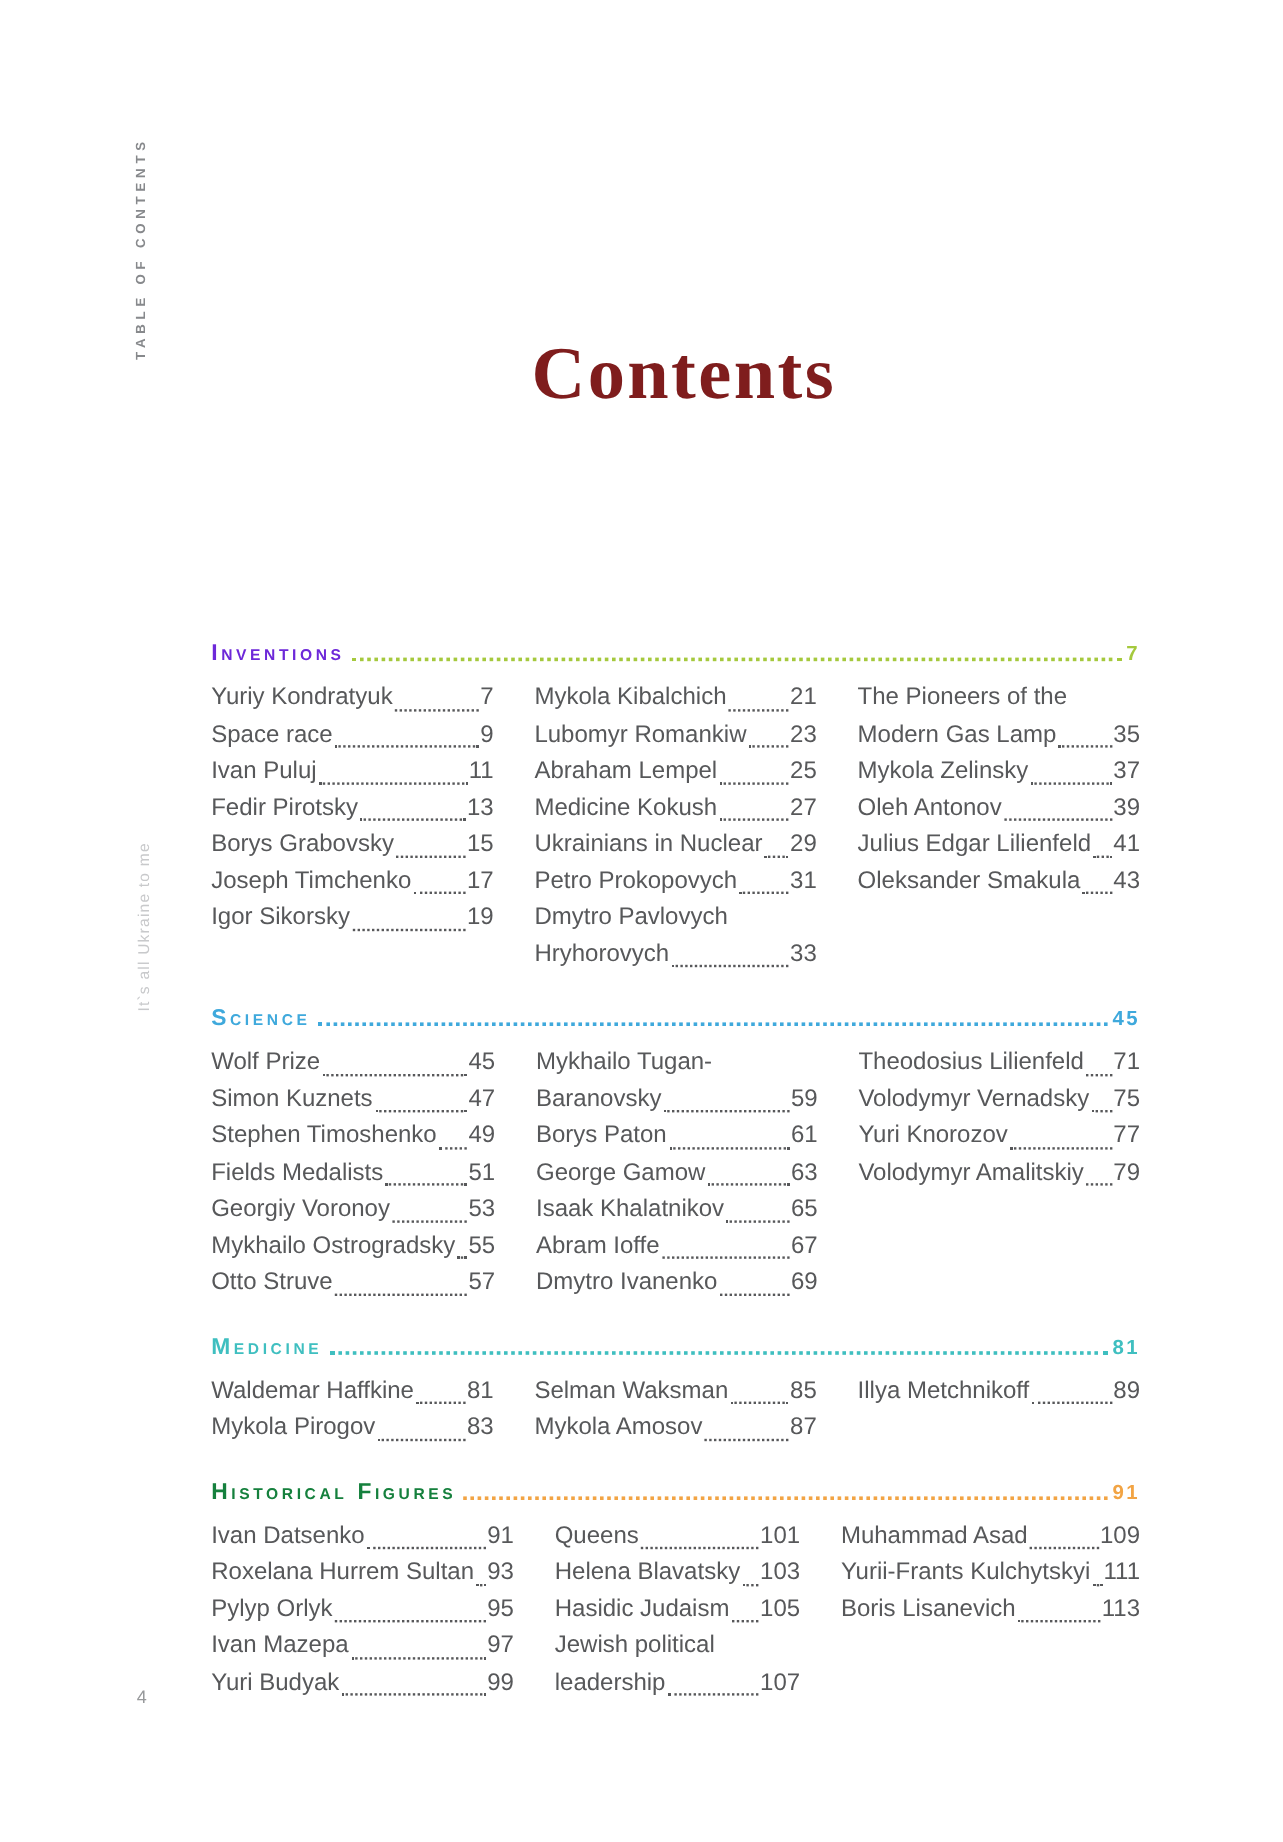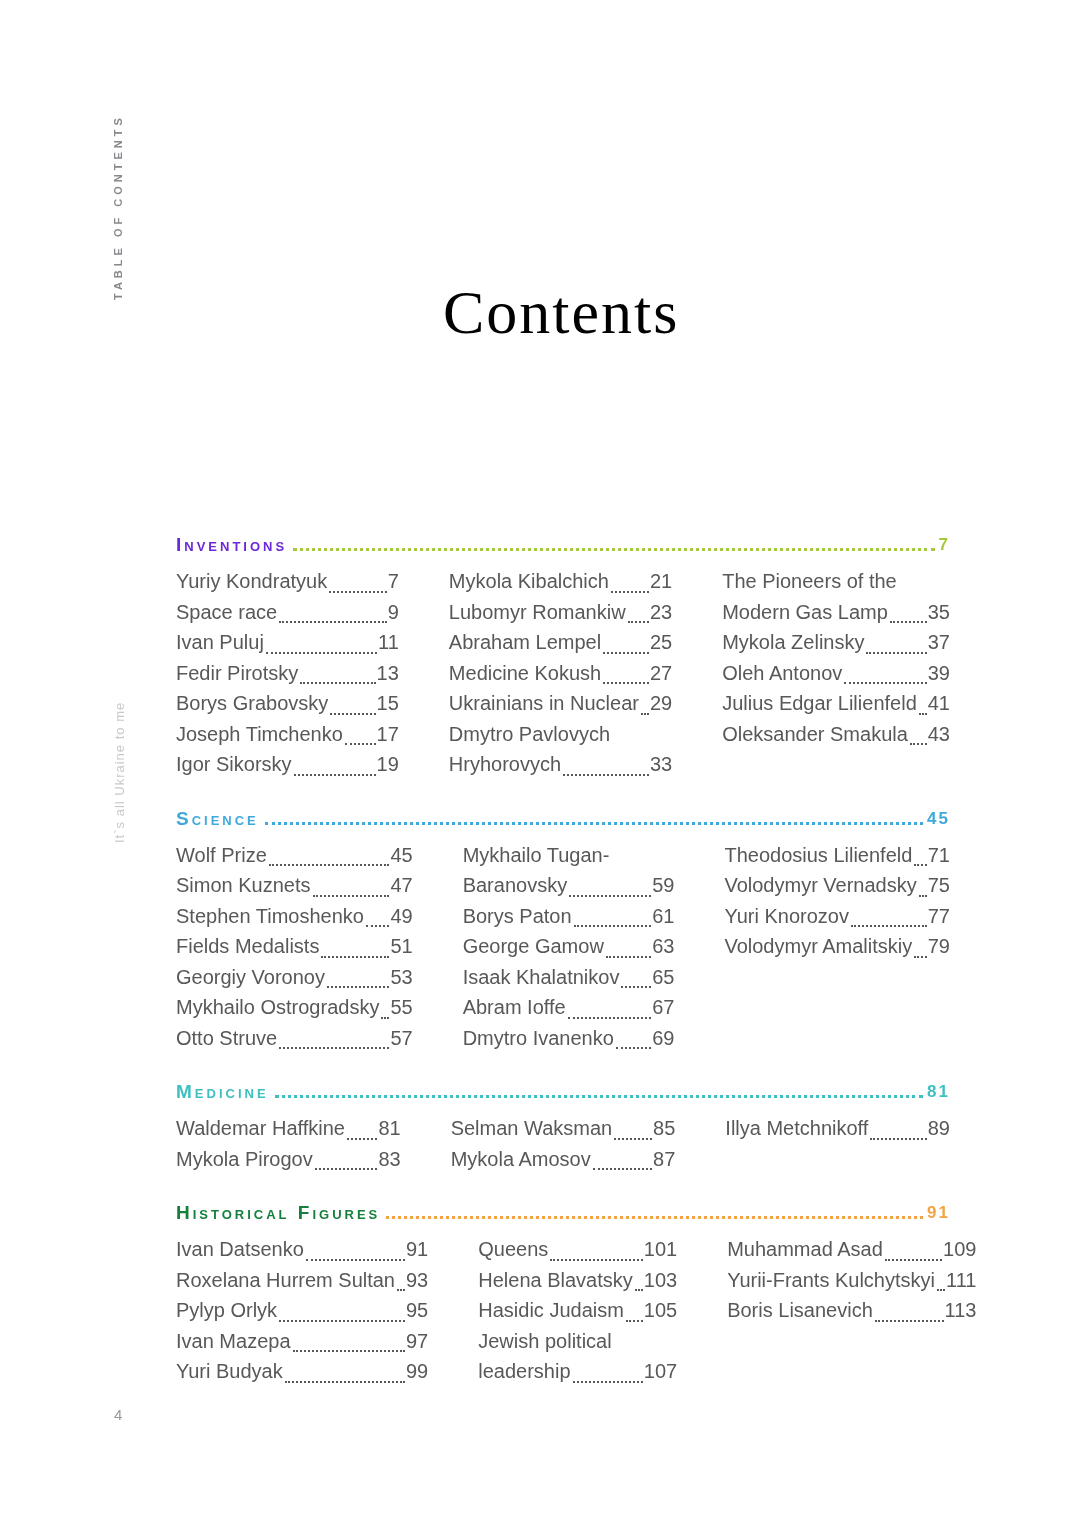--- a/index.html
+++ b/index.html
@@ -22,40 +22,40 @@
     font-size:13px;letter-spacing:1px;color:#c8c9cb;
   }
   .rail-page{
     position:absolute;left:114px;top:1406px;
     font-size:15px;color:#97999b;
   }
   
   .title{
     position:absolute;left:443px;top:277px;margin:0;
     font-family:cursive;
-    font-size:62px;font-weight:normal;color:#000000;letter-spacing:2px;
+    font-size:62px;font-weight:bold;color:#7f1d1d;letter-spacing:2px;
   }
   
   #sections{position:absolute;left:176px;top:533px;width:774px;}
   .toc-section{margin-bottom:27px;}
   .sec-header{display:flex;margin-bottom:9px;}
   .sec-title{
     font-variant:small-caps;font-weight:bold;font-size:19px;
     letter-spacing:3px;white-space:nowrap;line-height:24px;
   }
   .sec-dots{
     flex:1;border-bottom:3px dotted;align-self:flex-end;
     transform:translateY(-6px);margin:0 4px 0 6px;
   }
   .sec-page{
     font-weight:bold;font-size:17px;letter-spacing:2px;
     white-space:nowrap;line-height:24px;
   }
   .sec-columns{
-    display:grid;grid-template-columns:1fr 1fr 1fr;column-gap:50px;
+    display:grid;grid-template-columns:1fr 1fr 1fr;column-gap:34px;
     align-items:start;
   }
   .toc-entry{font-size:20px;line-height:30.5px;}
   .toc-line{white-space:nowrap;}
   .toc-row{display:flex;}
   .toc-name{white-space:nowrap;}
   .toc-dots{
     flex:1;min-width:8px;border-bottom:2px dotted #57585a;
     align-self:flex-end;transform:translateY(-4px);margin:0 1px 0 2px;
   }
@@ -159,20 +159,27 @@
             </div>
           </div>
           <div class="toc-entry">
             <div class="toc-row">
               <span class="toc-name">Ukrainians in Nuclear</span>
               <span class="toc-dots"></span>
               <span class="toc-pg">29</span>
             </div>
           </div>
           <div class="toc-entry">
+            <div class="toc-row">
+              <span class="toc-name">Petro Prokopovych</span>
+              <span class="toc-dots"></span>
+              <span class="toc-pg">31</span>
+            </div>
+          </div>
+          <div class="toc-entry">
             <div class="toc-line">Dmytro Pavlovych</div>
             <div class="toc-row">
               <span class="toc-name">Hryhorovych</span>
               <span class="toc-dots"></span>
               <span class="toc-pg">33</span>
             </div>
           </div>
         </div>
         <div class="sec-col">
           <div class="toc-entry">

